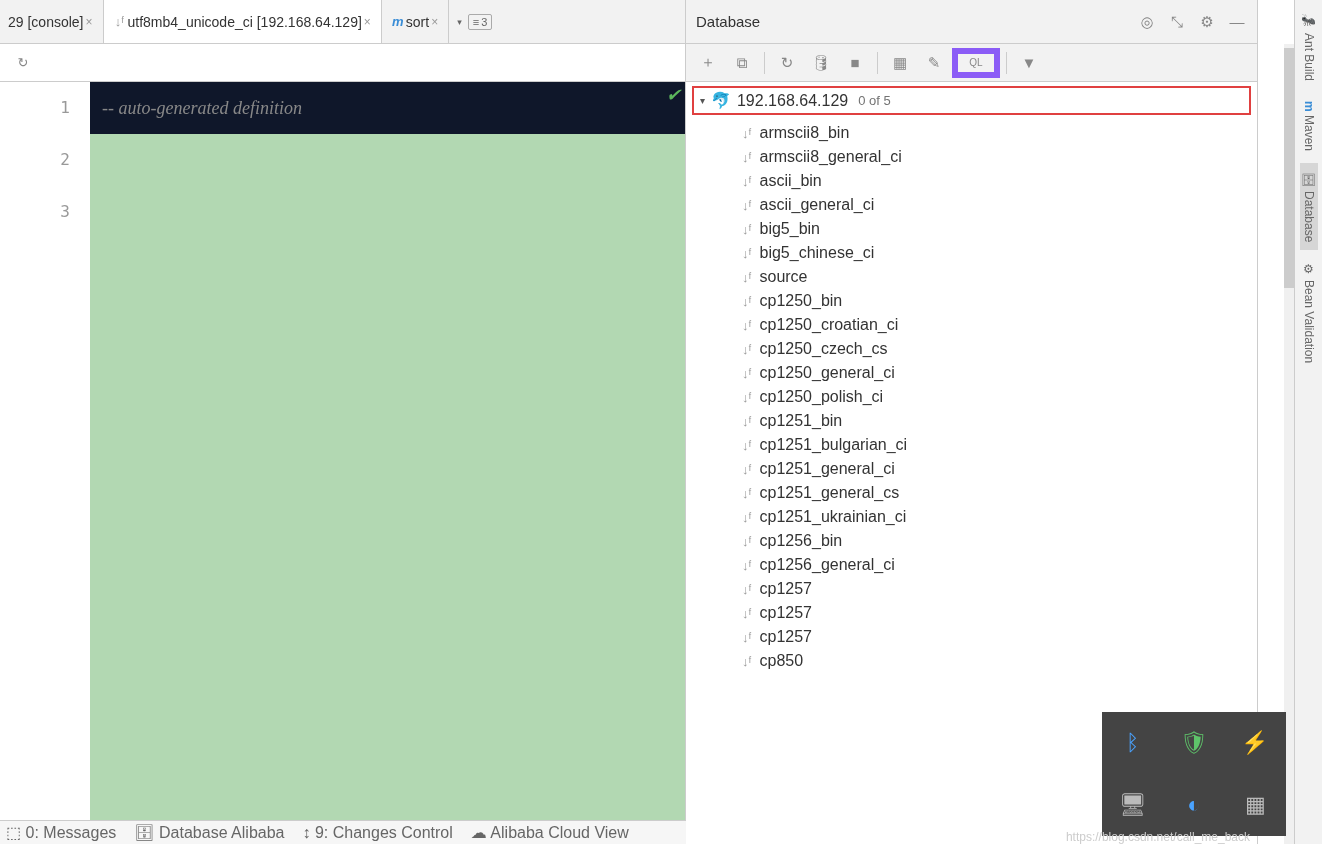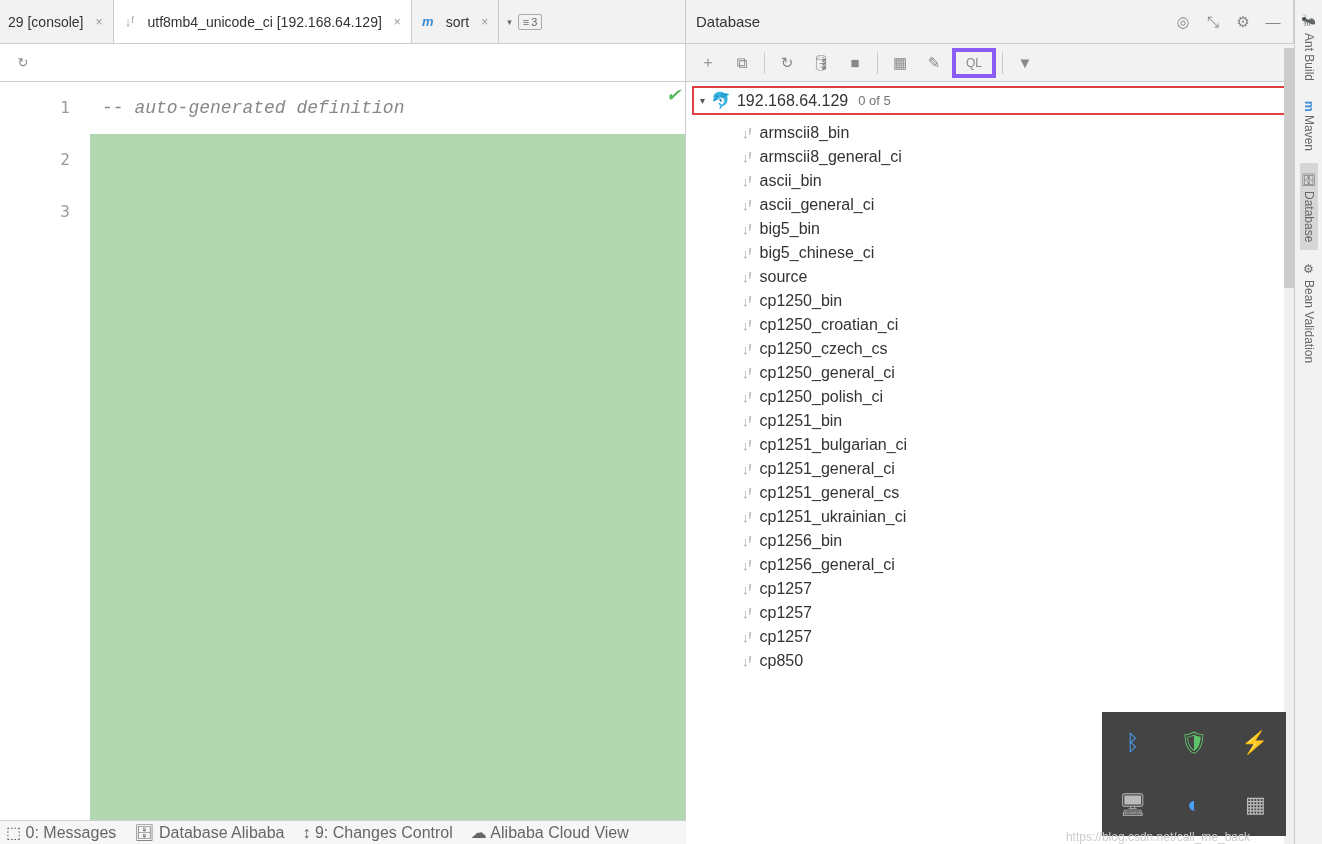--- a/index.html
+++ b/index.html
@@ -1,43 +1,43 @@
 <!DOCTYPE html>
 <html><head>
   <meta charset="utf-8">
   <style>
     * { box-sizing: border-box; margin: 0; padding: 0; }
     body { font-family: "Segoe UI", Arial, sans-serif; font-size: 13px; width: 1322px; height: 844px; overflow: hidden; background: #fff; color: #333; position: relative; }
     .root { display: flex; height: 100%; }
     .left-pane { width: 686px; border-right: 1px solid #ccc; display: flex; flex-direction: column; }
-    .right-pane { flex: 1; display: flex; }
+    .right-pane { flex: 1; display: flex; gap: 36px; }
     .db-panel { flex: 1; display: flex; flex-direction: column; border-right: 1px solid #ccc; }
     .tool-wins { width: 28px; background: #f2f2f2; border-left: 1px solid #ccc; display: flex; flex-direction: column; align-items: center; gap: 4px; padding-top: 6px; }
     .tool-win-btn { writing-mode: vertical-rl; text-orientation: mixed; font-size: 12px; color: #666; padding: 8px 2px; cursor: pointer; display: flex; align-items: center; gap: 4px; }
     .tool-win-btn.active { background: #d6d6d6; }
 
     .tabs-row { height: 44px; display: flex; align-items: center; border-bottom: 1px solid #ccc; background: #f2f2f2; }
-    .tab { height: 100%; display: flex; align-items: center; padding: 0 8px; gap: 10px; border-right: 1px solid #ccc; cursor: pointer; font-size: 14px; }
+    .tab { height: 100%; display: flex; align-items: center; padding: 0 8px; gap: 0; border-right: 1px solid #ccc; cursor: pointer; font-size: 14px; }
     .tab.active { background: #fff; }
     .tab .close-x { color: #999; font-size: 12px; padding: 0 2px; cursor: pointer; }
     .tab-icon { width: 16px; height: 16px; display: inline-flex; align-items: center; justify-content: center; font-size: 13px; }
     .muted { color: #999; }
     .tabs-end { margin-left: 4px; display: flex; align-items: center; gap: 2px; font-size: 12px; color: #666; }
     .dd-arrow { font-size: 9px; padding: 0 4px; }
     .lines-ind { border: 1px solid #aaa; padding: 1px 4px; border-radius: 2px; font-size: 11px; display: flex; align-items: center; gap: 2px;}
 
     .editor-toolbar { height: 38px; display: flex; align-items: center; border-bottom: 1px solid #ccc; padding: 0 8px; }
     .toolbar-btn { width: 30px; height: 30px; display: inline-flex; align-items: center; justify-content: center; color: #888; cursor: pointer; }
 
     .editor-area { flex: 1; display: flex; position: relative; }
     .gutter { width: 90px; background: #fff; text-align: right; padding-right: 20px; font-family: Consolas, monospace; font-size: 16px; color: #999; }
     .gutter div { height: 52px; line-height: 52px; }
     .code-body { flex: 1; background: #b2d8b2; position: relative; font-family: Consolas, "Courier New", monospace; font-style: italic; color: #888; font-size: 18px; }
     .code-line { height: 52px; line-height: 52px; padding-left: 12px; }
-    .code-line.cursor-line { background: #ffffff; }
+    .code-line.cursor-line { background: #0f172a; font-family: Liberation Serif, serif; }
     .check-icon { position: absolute; top: 2px; right: 4px; color: #5cb85c; font-size: 18px; }
 
     .db-header { height: 44px; display: flex; align-items: center; padding: 0 10px; background: #f2f2f2; border-bottom: 1px solid #ccc; font-size: 15px; }
     .db-header-title { flex: 1; }
     .db-header-icons { display: flex; gap: 10px; align-items: center; }
     .db-header-icons span { width: 20px; height: 20px; display: inline-flex; align-items: center; justify-content: center; color: #888; cursor: pointer; }
 
     .db-toolbar { height: 38px; display: flex; align-items: center; padding: 0 6px; gap: 2px; background: #f2f2f2; border-bottom: 1px solid #ccc; }
     .db-toolbar .tb-btn { width: 32px; height: 30px; display: inline-flex; align-items: center; justify-content: center; color: #888; cursor: pointer; font-size: 15px; }
     .db-toolbar .sep { width: 1px; height: 22px; background: #ccc; margin: 0 4px; }
@@ -121,21 +121,21 @@
       <div class="db-toolbar">
         <span class="tb-btn">＋</span>
         <span class="tb-btn">⧉</span>
         <span class="sep"></span>
         <span class="tb-btn">↻</span>
         <span class="tb-btn">🛢</span>
         <span class="tb-btn">■</span>
         <span class="sep"></span>
         <span class="tb-btn">▦</span>
         <span class="tb-btn">✎</span>
-        <span class="tb-btn" style="font-size:12px;border:4px solid #8b5cf6;padding:1px 18px">QL</span>
+        <span class="tb-btn" style="font-size:10px;border:6px solid #8b5cf6;padding:1px 18px">QL</span>
         <span class="sep"></span>
         <span class="tb-btn">▼</span>
       </div>
 
       <div class="db-tree">
         <div class="conn-row">
           <span class="conn-arrow">▾</span>
           <span class="conn-icon">🐬</span>
           <span>192.168.64.129</span>
           <span class="conn-count">0 of 5</span>

